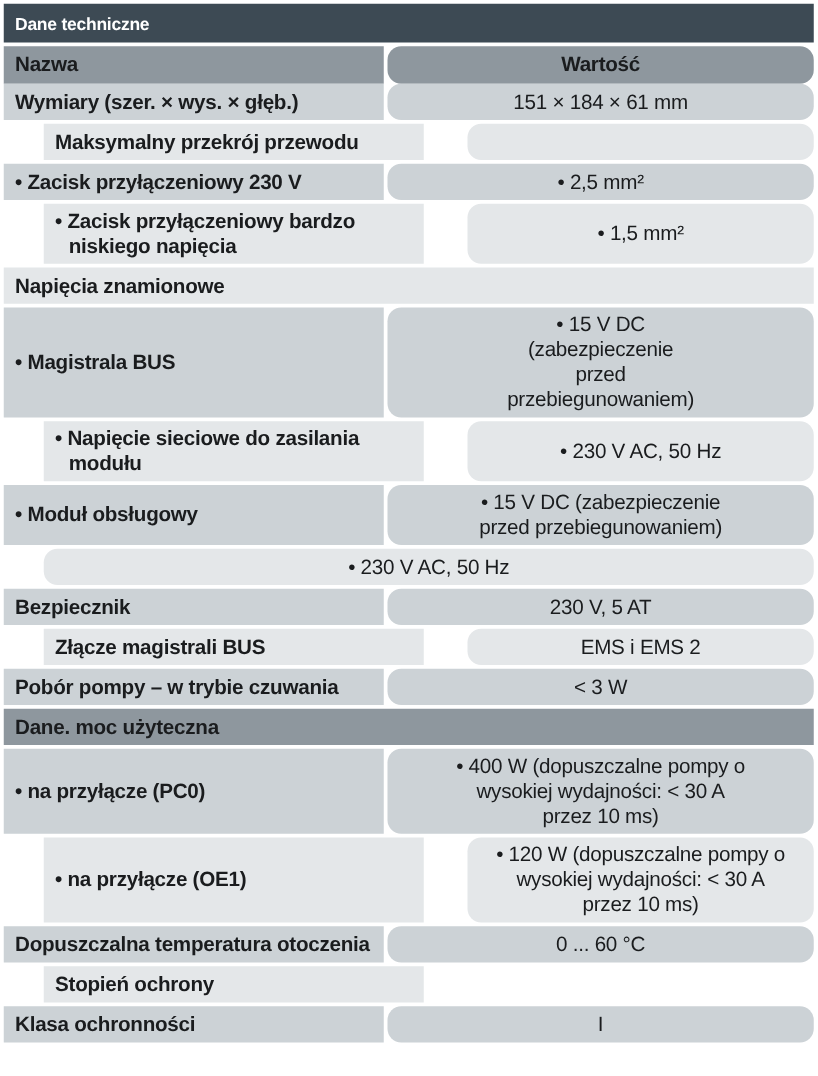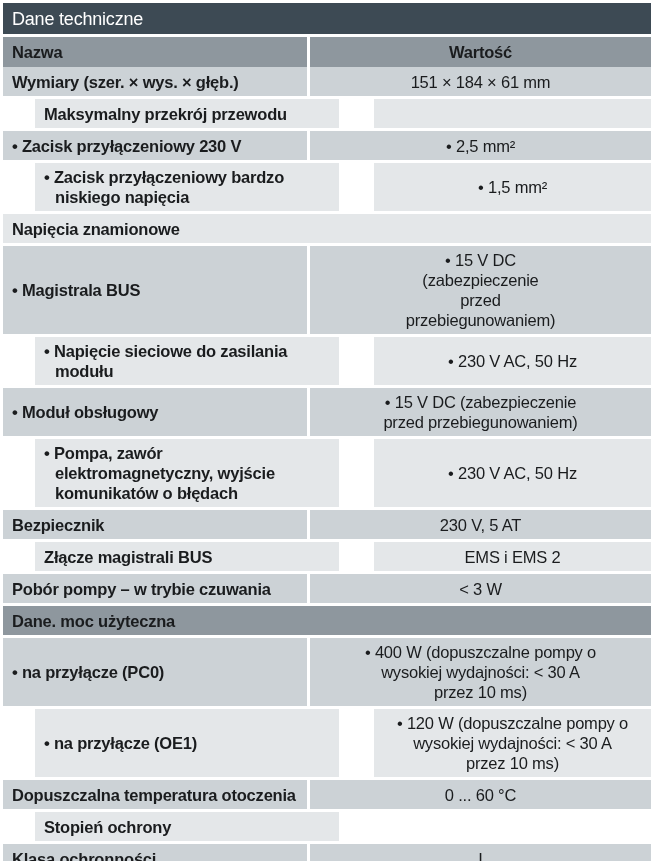--- a/index.html
+++ b/index.html
@@ -12,25 +12,25 @@
     background:var(--c-divider);
     padding:3px 3px 0 3px;
     font-family:"Liberation Sans", sans-serif;
     color:var(--c-text);
     font-size:16.5px; letter-spacing:-0.2px;
     overflow:hidden;
   }
   .row{display:flex; gap:3px; margin-top:3px; min-height:29px;}
   .row:first-child{margin-top:0;}
   .title-bar{background:var(--c-dark); min-height:31px; align-items:center;}
-  .title-bar .txt{color:#ffffff; font-weight:normal; font-size:18px; padding-left:9px;}
+  .title-bar .txt{color:#ffffff; font-weight:bold; font-size:14px; padding-left:9px;}
   .cell{display:flex; align-items:center; box-sizing:border-box;}
   .cell.name{width:304px; padding:4px 6px 4px 9px;}
   .cell.name.bullet{padding-left:20px;}
-  .cell.value{flex:1; justify-content:center; padding:4px 6px;}
+  .cell.value{flex:1; justify-content:center; padding:4px 6px;border-radius:11px;}
   .txt{white-space:pre-line; line-height:20px;}
   .cell.name .txt{font-weight:bold;}
   .cell.name.bullet .txt{text-indent:-11px;}
   .cell.value .txt{text-align:center;}
   .col-header .cell{background:var(--c-band); min-height:30px;}
   .col-header .cell.name .txt{font-weight:bold;}
   .col-header .cell.value .txt{font-weight:bold;}
   .row.gray .cell{background:var(--c-gray);}
   .row.light .cell{background:var(--c-light);margin-left:32px;}
   .row.full{align-items:center;}
@@ -112,25 +112,20 @@
       <div class="row gray">
         <div class="cell name bullet">
           <div class="txt">• Moduł obsługowy</div>
         </div>
         <div class="cell value">
           <div class="txt">• 15 V DC (zabezpieczenie
 przed przebiegunowaniem)</div>
         </div>
       </div>
       <div class="row light">
-        <div class="cell name bullet">
-          <div class="txt">• Pompa, zawór
-elektromagnetyczny, wyjście
-komunikatów o błędach</div>
-        </div>
         <div class="cell value">
           <div class="txt">• 230 V AC, 50 Hz</div>
         </div>
       </div>
       <div class="row gray">
         <div class="cell name">
           <div class="txt">Bezpiecznik</div>
         </div>
         <div class="cell value">
           <div class="txt">230 V, 5 AT</div>

